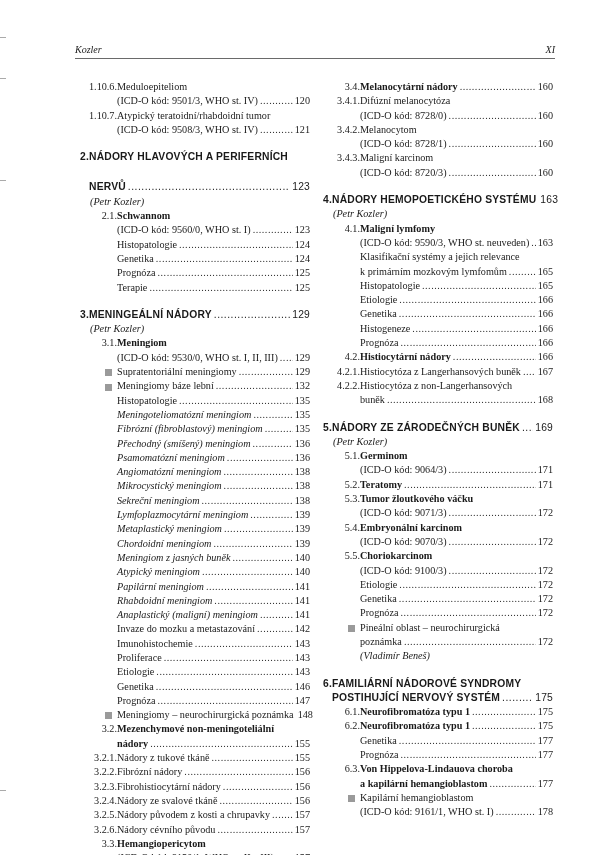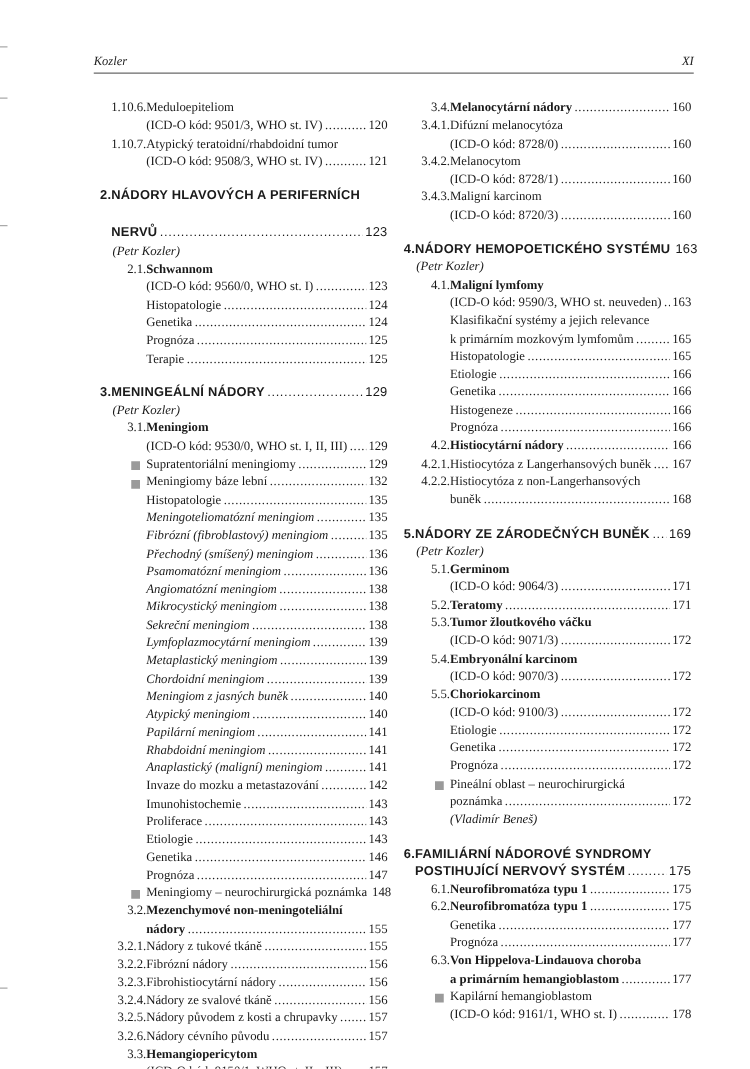--- a/index.html
+++ b/index.html
@@ -781,21 +781,21 @@
     </div>
     <div class="row">
       <span class="num">6.3.</span>
       <span class="txt">
         <span class="t bold">Von Hippelova-Lindauova choroba</span>
       </span>
     </div>
     <div class="row">
       <span class="num"></span>
       <span class="txt">
-        <span class="t bold">a primárním hemangioblastom</span>
+        <span class="t bold">a kapilární hemangioblastom</span>
         <span class="dots"></span>
         <span class="pg">177</span>
       </span>
     </div>
     <div class="row">
       <span class="bul">
         <span class="sq"></span>
       </span>
       <span class="txt">
         <span class="t">Kapilární hemangioblastom</span>

